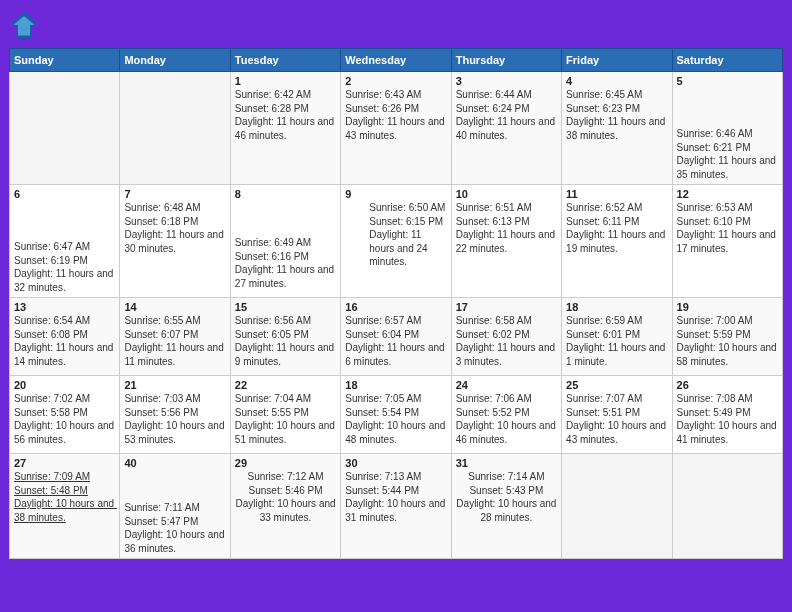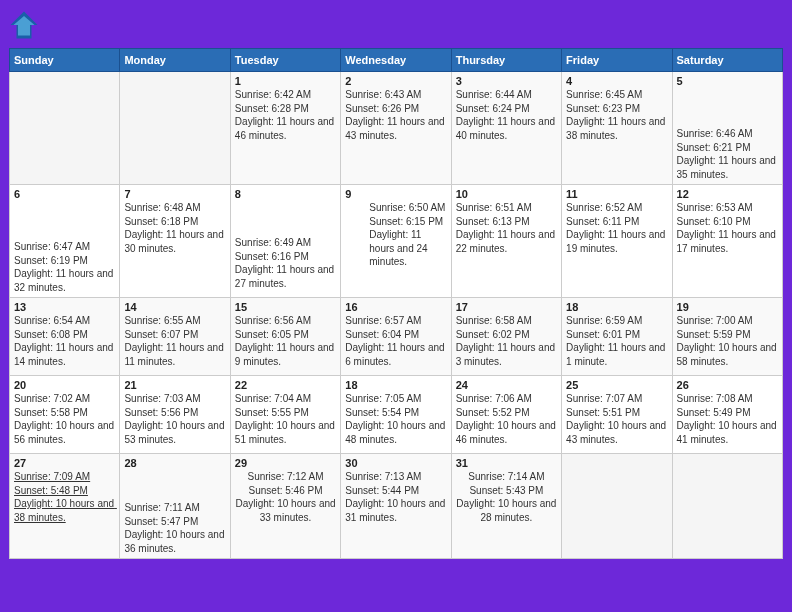--- a/index.html
+++ b/index.html
@@ -304,21 +304,21 @@
           </td>
         </tr>
         <tr>
           <td>
             <span class="day-number">27</span>
             <div class="cell-content" style="white-space: pre-wrap; text-decoration: underline;">Sunrise: 7:09 AM
 Sunset: 5:48 PM
 Daylight: 10 hours and 38 minutes.</div>
           </td>
           <td>
-            <span class="day-number">28</span>
+            <span class="day-number">40</span>
             <div class="cell-content" style="white-space: pre-wrap; margin-top: 32px;">Sunrise: 7:11 AM
 Sunset: 5:47 PM
 Daylight: 10 hours and 36 minutes.</div>
           </td>
           <td>
             <span class="day-number">29</span>
             <div class="cell-content" style="white-space: pre-wrap; text-align: center;">Sunrise: 7:12 AM
 Sunset: 5:46 PM
 Daylight: 10 hours and 33 minutes.</div>
           </td>

